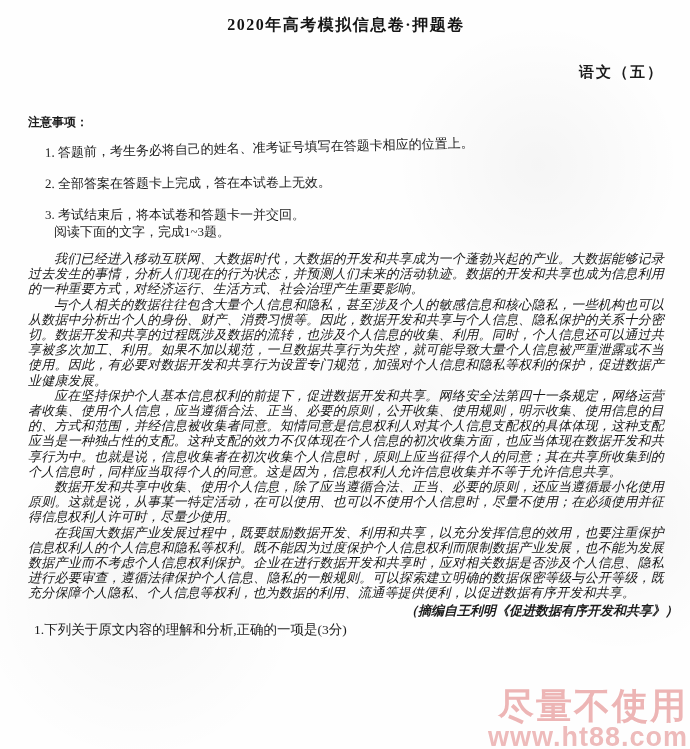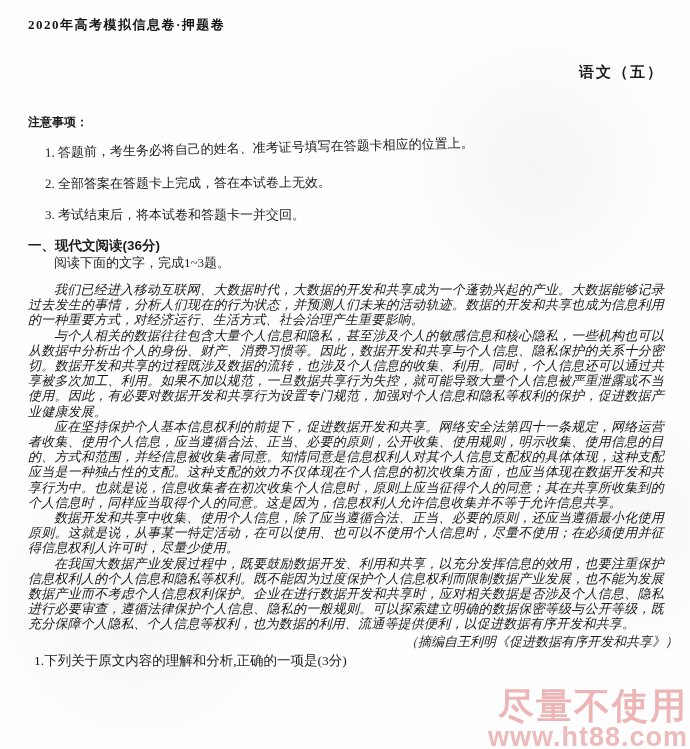--- a/index.html
+++ b/index.html
@@ -22,21 +22,22 @@
       radial-gradient(circle at 60% 55%, rgba(0,0,0,0.025), transparent 22%),
       radial-gradient(circle at 20% 80%, rgba(0,0,0,0.03), transparent 20%),
       radial-gradient(circle at 90% 70%, rgba(0,0,0,0.03), transparent 16%);
     pointer-events:none;
     z-index:0;
   }
   .content{position:relative;z-index:2;}
 
   .exam-title{
     margin:0;
-    font-size:13px;
+    text-align:center;
+    font-size:16px;
     font-weight:bold;
     letter-spacing:1.5px;
     line-height:22px;
     color:#151515;
   }
   .exam-subject{
     margin:26px 0 0 0;
     text-align:right;
     font-size:15px;
     font-weight:bold;
@@ -90,21 +91,21 @@
     font-weight:500;
     color:#171717;
     letter-spacing:0.2px;
   }
   .passage-attribution{
     margin:2px -14px 0 0;
     text-align:right;
     font-size:13px;
     line-height:16px;
     font-style:italic;
-    font-weight:400;
+    font-weight:700;
   }
 
   .question-block{margin-top:2px;}
   .question-stem{
     margin:0 0 0 6px;
     font-size:13.5px;
     line-height:17px;
   }
 
   .watermark{
@@ -144,21 +145,20 @@
     <h1 class="exam-title">2020年高考模拟信息卷·押题卷</h1>
     <h2 class="exam-subject">语文（五）</h2>
 
     <div class="notice">
       <div class="notice-heading">注意事项：</div>
       <div class="notice-item skew1">1. 答题前，考生务必将自己的姓名、准考证号填写在答题卡相应的位置上。</div>
       <div class="notice-item skew2">2. 全部答案在答题卡上完成，答在本试卷上无效。</div>
       <div class="notice-item">3. 考试结束后，将本试卷和答题卡一并交回。</div>
     </div>
 
-    <div class="section-heading">一、现代文阅读(36分)</div>
     <div class="reading-instruction">阅读下面的文字，完成1~3题。</div>
 
     <div class="passage">
       <p>我们已经进入移动互联网、大数据时代，大数据的开发和共享成为一个蓬勃兴起的产业。大数据能够记录过去发生的事情，分析人们现在的行为状态，并预测人们未来的活动轨迹。数据的开发和共享也成为信息利用的一种重要方式，对经济运行、生活方式、社会治理产生重要影响。</p>
       <p>与个人相关的数据往往包含大量个人信息和隐私，甚至涉及个人的敏感信息和核心隐私，一些机构也可以从数据中分析出个人的身份、财产、消费习惯等。因此，数据开发和共享与个人信息、隐私保护的关系十分密切。数据开发和共享的过程既涉及数据的流转，也涉及个人信息的收集、利用。同时，个人信息还可以通过共享被多次加工、利用。如果不加以规范，一旦数据共享行为失控，就可能导致大量个人信息被严重泄露或不当使用。因此，有必要对数据开发和共享行为设置专门规范，加强对个人信息和隐私等权利的保护，促进数据产业健康发展。</p>
       <p>应在坚持保护个人基本信息权利的前提下，促进数据开发和共享。网络安全法第四十一条规定，网络运营者收集、使用个人信息，应当遵循合法、正当、必要的原则，公开收集、使用规则，明示收集、使用信息的目的、方式和范围，并经信息被收集者同意。知情同意是信息权利人对其个人信息支配权的具体体现，这种支配应当是一种独占性的支配。这种支配的效力不仅体现在个人信息的初次收集方面，也应当体现在数据开发和共享行为中。也就是说，信息收集者在初次收集个人信息时，原则上应当征得个人的同意；其在共享所收集到的个人信息时，同样应当取得个人的同意。这是因为，信息权利人允许信息收集并不等于允许信息共享。</p>
       <p>数据开发和共享中收集、使用个人信息，除了应当遵循合法、正当、必要的原则，还应当遵循最小化使用原则。这就是说，从事某一特定活动，在可以使用、也可以不使用个人信息时，尽量不使用；在必须使用并征得信息权利人许可时，尽量少使用。</p>
       <p>在我国大数据产业发展过程中，既要鼓励数据开发、利用和共享，以充分发挥信息的效用，也要注重保护信息权利人的个人信息和隐私等权利。既不能因为过度保护个人信息权利而限制数据产业发展，也不能为发展数据产业而不考虑个人信息权利保护。企业在进行数据开发和共享时，应对相关数据是否涉及个人信息、隐私进行必要审查，遵循法律保护个人信息、隐私的一般规则。可以探索建立明确的数据保密等级与公开等级，既充分保障个人隐私、个人信息等权利，也为数据的利用、流通等提供便利，以促进数据有序开发和共享。</p>
       <div class="passage-attribution">（摘编自王利明《促进数据有序开发和共享》）</div>
     </div>

